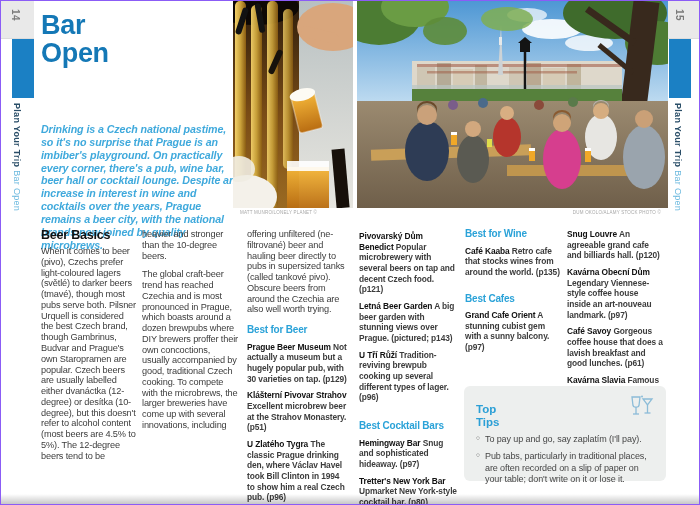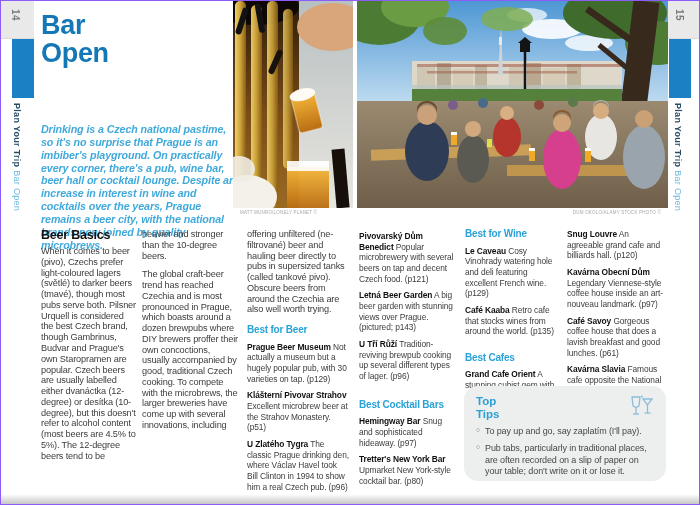--- a/index.html
+++ b/index.html
@@ -47,26 +47,26 @@
   .col1{left:40px;width:96px;}
   .col2{left:141px;width:96px;}
   .col3{left:246px;width:102px;}
   .col4{left:358px;width:98px;top:230px;}
   .col5{left:464px;width:96px;}
   .col6{left:566px;width:96px;}
   .body-text{font-size:9.2px;line-height:1.17;letter-spacing:-0.15px;margin:0 0 8px 0;}
   h3.black-h{font-size:12.5px;line-height:1.05;color:#111;margin:0 0 4px 0;letter-spacing:-0.2px;}
   h3.blue-h{font-size:10px;line-height:1.05;color:#2aa2d8;margin:10px 0 6px 0;letter-spacing:-0.2px;}
   h3.blue-h.first{margin-top:0;}
-  .entry{font-size:8.4px;line-height:1.27;letter-spacing:-0.1px;margin:0 0 6px 0;}
+  .entry{font-size:8.4px;line-height:1.27;letter-spacing:-0.1px;margin:0 0 6px 0;font-weight:bold;}
   .entry b{color:#111;}
 
   
   .tips-box{position:absolute;left:463px;top:385px;width:202px;height:95px;
-            background:#edefee;border-radius:14px;padding:9px 12px 8px 12px;}
+            background:#edefee;border-radius:6px;padding:17px 12px 8px 12px;}
   .tips-box h3{font-size:11.5px;line-height:1.1;color:#2b9fd6;margin:0 0 6px 0;width:40px;}
   .drinks-icon{position:absolute;right:12px;top:9px;}
   .tip{font-size:9px;line-height:1.24;color:#474747;letter-spacing:-0.1px;margin:0 0 6px 0;
        padding-left:9px;position:relative;}
   .tip::before{content:"\25CB";position:absolute;left:0;top:0;font-size:6.5px;color:#555;}
 </style>
 </head>
 <body>
 
 <div class="spread">
@@ -251,21 +251,20 @@
     <p class="entry"><b>Pivovarský Dům Benedict</b> <span>Popular microbrewery with several beers on tap and decent Czech food. (p121)</span></p>
     <p class="entry"><b>Letná Beer Garden</b> <span>A big beer garden with stunning views over Prague. (pictured; p143)</span></p>
     <p class="entry"><b>U Tří Růží</b> <span>Tradition-reviving brewpub cooking up several different types of lager. (p96)</span></p>
     <h3 class="blue-h" style="margin-top:18px;">Best Cocktail Bars</h3>
     <p class="entry"><b>Hemingway Bar</b> <span>Snug and sophisticated hideaway. (p97)</span></p>
     <p class="entry"><b>Tretter's New York Bar</b> <span>Upmarket New York-style cocktail bar. (p80)</span></p>
   </div>
 
   <div class="col col5">
     <h3 class="blue-h first">Best for Wine</h3>
-    <p class="entry"><b>Le Caveau</b> <span>Cosy Vinohrady watering hole and deli featuring excellent French wine. (p129)</span></p>
     <p class="entry"><b>Café Kaaba</b> <span>Retro cafe that stocks wines from around the world. (p135)</span></p>
     <h3 class="blue-h" style="margin-top:16px;">Best Cafes</h3>
     <p class="entry"><b>Grand Cafe Orient</b> <span>A stunning cubist gem with a sunny balcony. (p97)</span></p>
   </div>
 
   <div class="col col6">
     <p class="entry"><b>Snug Louvre</b> <span>An agreeable grand cafe and billiards hall. (p120)</span></p>
     <p class="entry"><b>Kavárna Obecní Dům</b> <span>Legendary Viennese-style coffee house inside an art-nouveau landmark. (p97)</span></p>
     <p class="entry"><b>Café Savoy</b> <span>Gorgeous coffee house that does a lavish breakfast and good lunches. (p61)</span></p>
     <p class="entry"><b>Kavárna Slavia</b> <span>Famous cafe opposite the National Theatre. (p120)</span></p>

